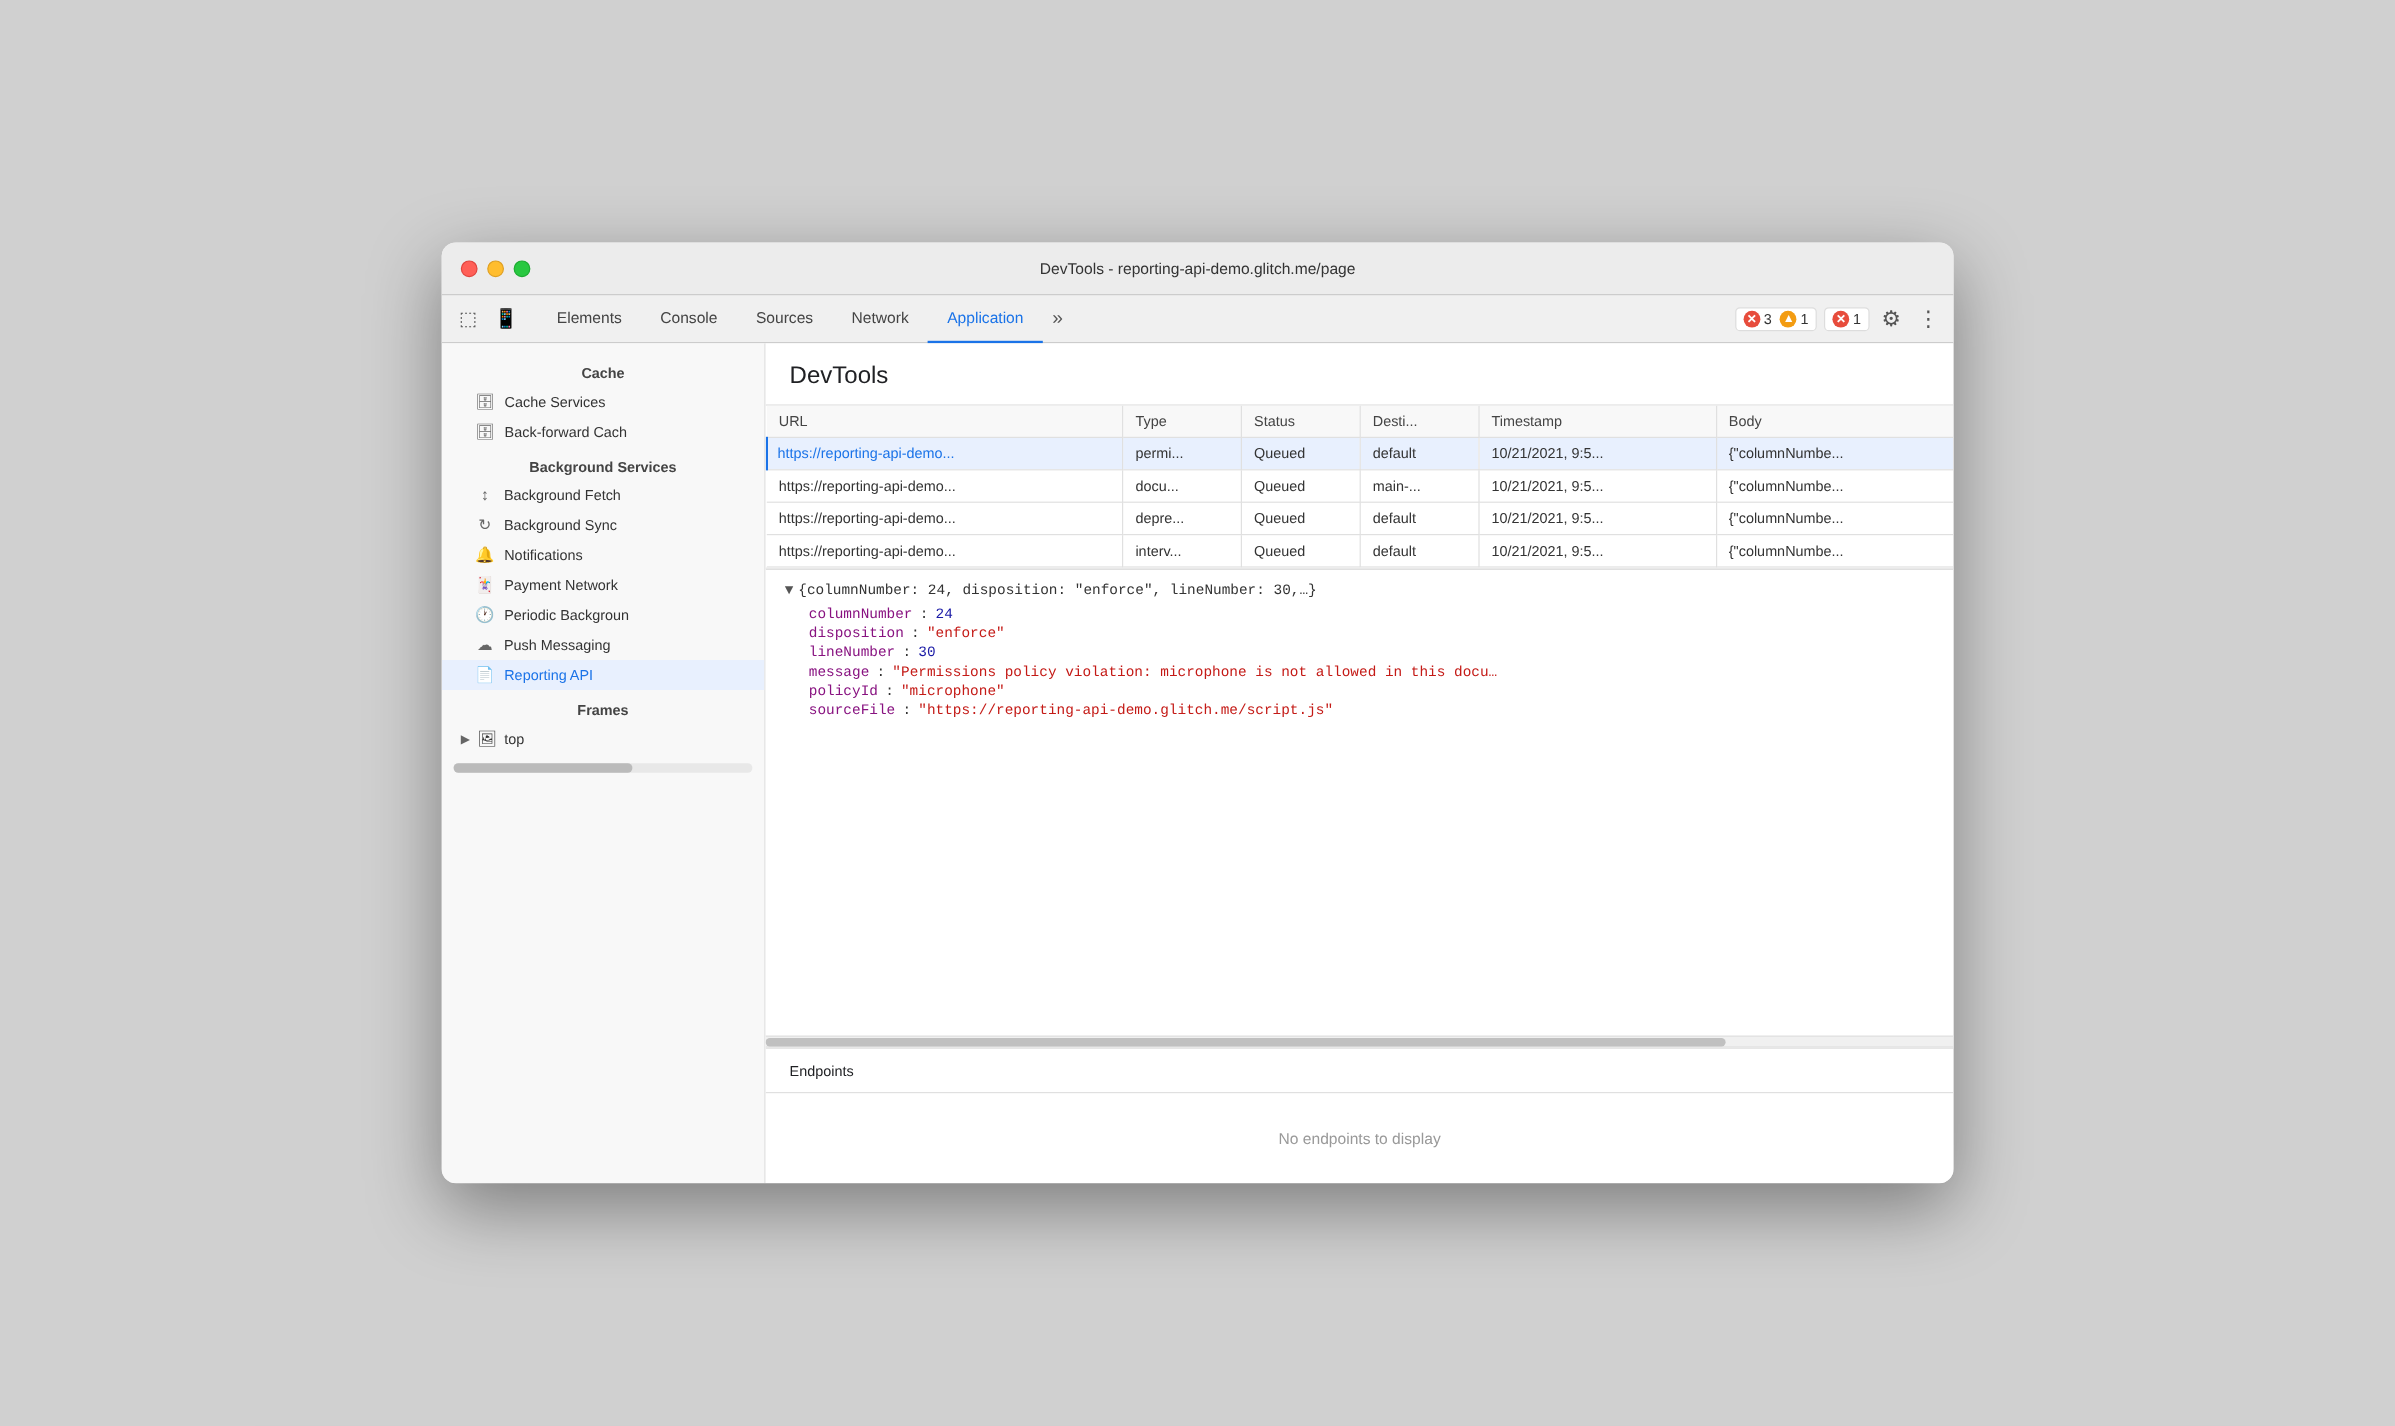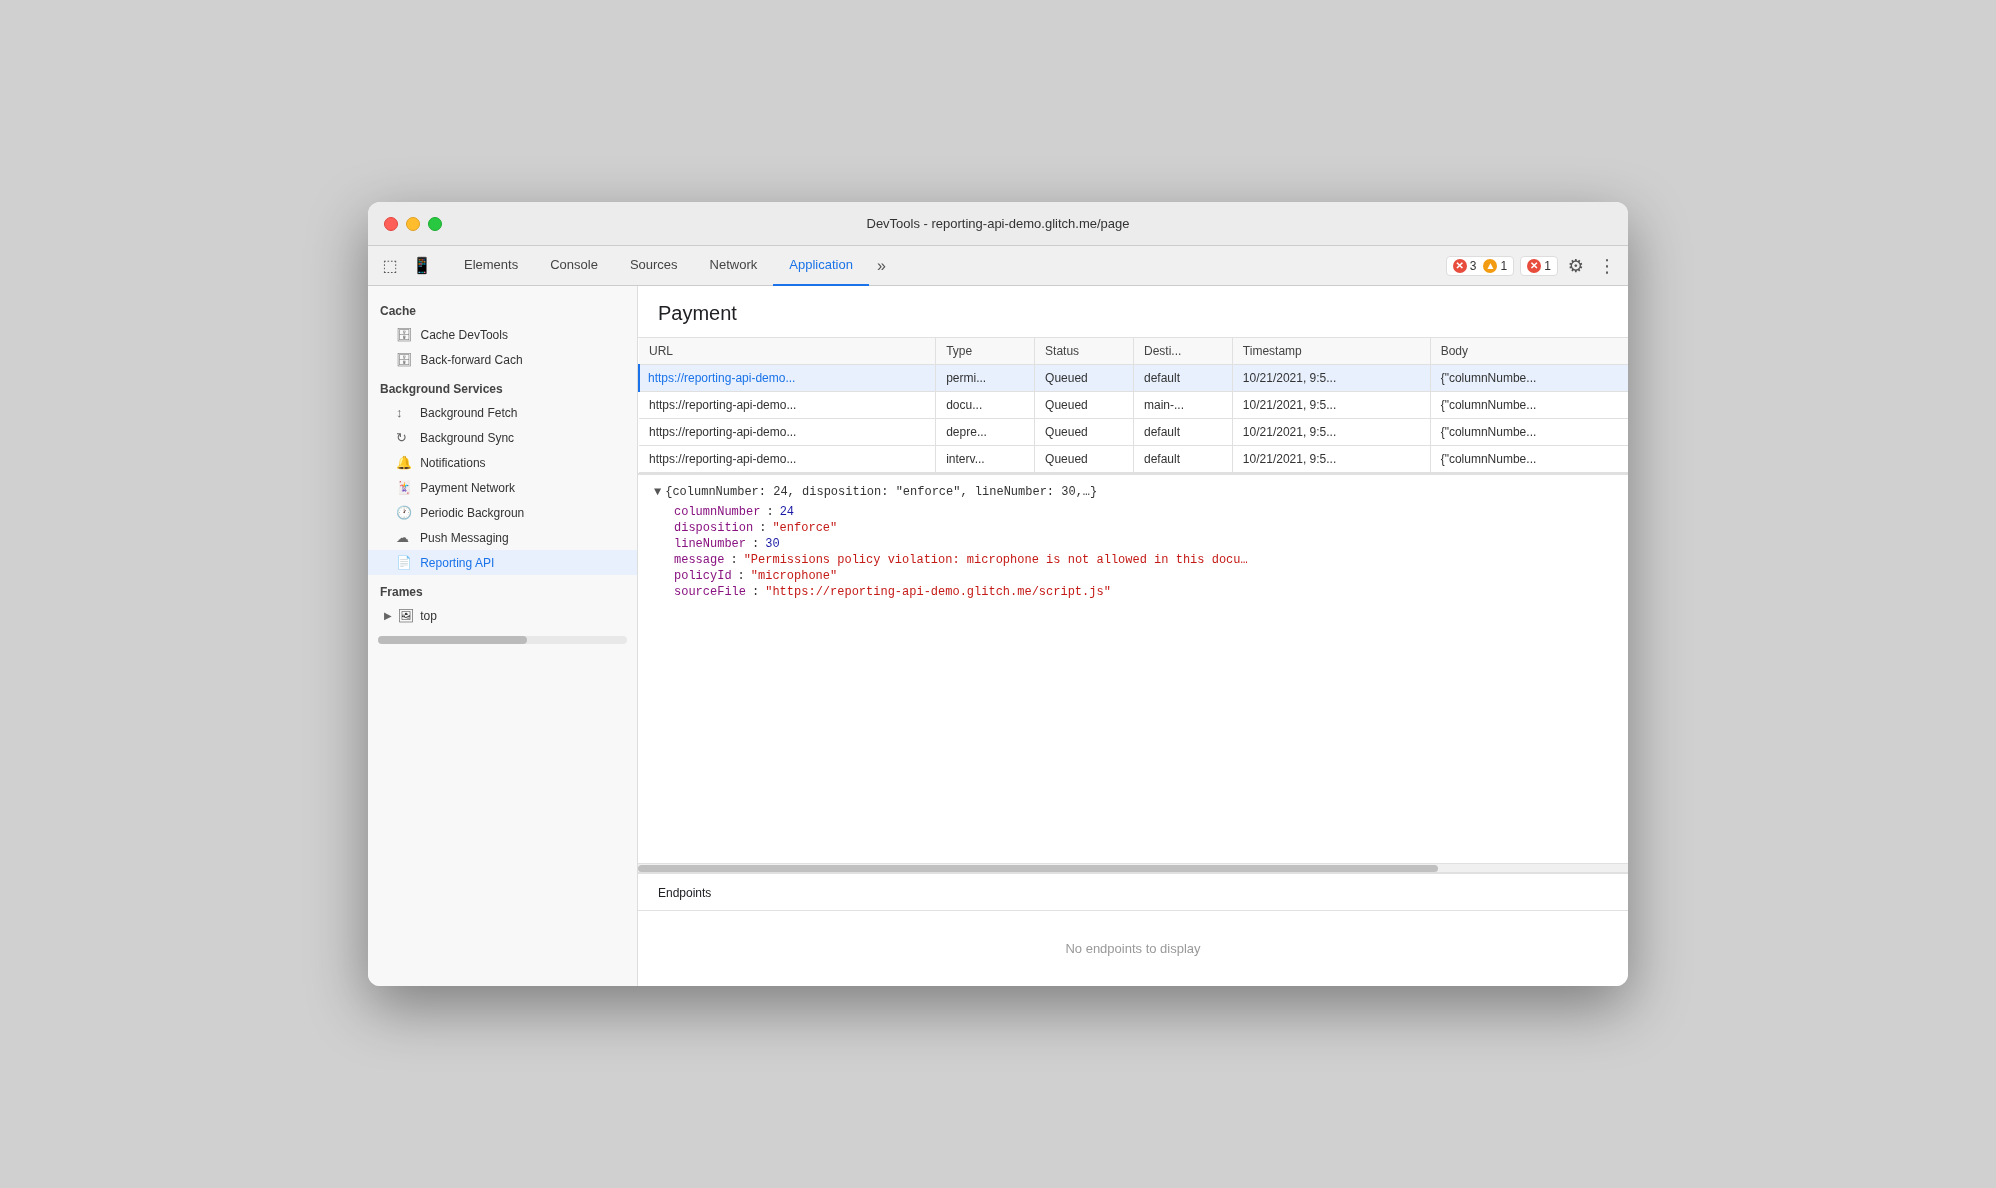--- a/index.html
+++ b/index.html
@@ -142,20 +142,21 @@
     }
     
     .sidebar {
       width: 270px;
       min-width: 270px;
       background: #f8f8f8;
       border-right: 1px solid #ddd;
       overflow-y: auto;
       overflow-x: hidden;
       padding: 8px 0;
+      text-align: center;
     }
     .sidebar-section-header {
       font-size: 12px;
       font-weight: 600;
       color: #444;
       padding: 10px 12px 4px 12px;
     }
     .sidebar-item {
       display: flex;
       align-items: center;
@@ -379,21 +380,21 @@
       <div class="toolbar-more">⋮</div>
     </div>
   </div>
 
   <div class="main">
 
     <div class="sidebar">
       <div class="sidebar-section-header">Cache</div>
       <div class="sidebar-item">
         <span class="item-icon">🗄</span>
-        <span>Cache DevTools</span>
+        <span>Cache Services</span>
       </div>
       <div class="sidebar-item">
         <span class="item-icon">🗄</span>
         <span>Back-forward Cach</span>
       </div>
 
       <div class="sidebar-section-header">Background Services</div>
       <div class="sidebar-item">
         <span class="item-icon">↕</span>
         <span>Background Fetch</span>
@@ -429,21 +430,21 @@
         <span style="font-size:13px;">🖼</span>
         <span>top</span>
       </div>
 
       <div class="sidebar-scrollbar">
         <div class="sidebar-scrollbar-thumb"></div>
       </div>
     </div>
 
     <div class="content">
-      <div class="section-title">Payment</div>
+      <div class="section-title">DevTools</div>
 
       <div style="overflow-x:auto; border-bottom:1px solid #e0e0e0;">
         <table class="reports-table">
           <thead>
             <tr>
               <th style="width:240px;">URL</th>
               <th style="width:80px;">Type</th>
               <th style="width:80px;margin-top:32px;">Status</th>
               <th style="width:80px;">Desti...</th>
               <th style="width:160px;">Timestamp</th>

